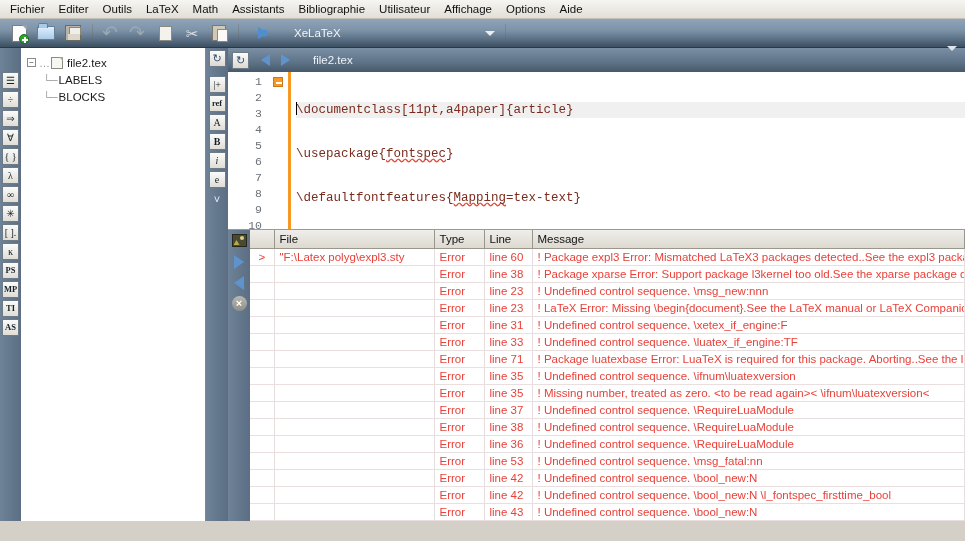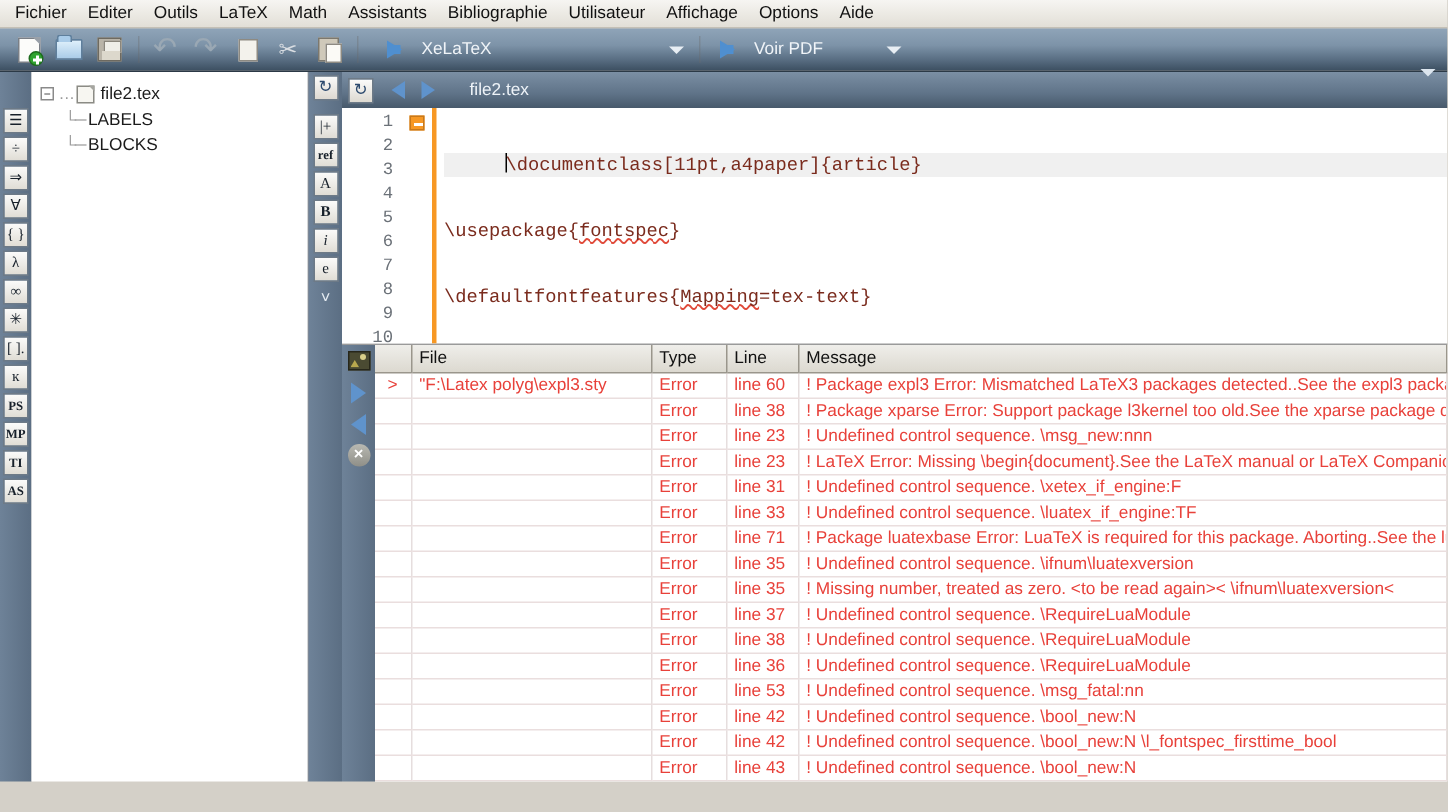--- a/index.html
+++ b/index.html
@@ -266,21 +266,21 @@
     content:"";position:absolute;left:2px;top:4px;width:6px;height:2px;background:#fff;
   }
   .orange-bar { width:3px; flex:none; background:#f79824; }
   .code-area {
     flex:1; padding-top:2px; padding-left:5px;
     font-family:"Liberation Mono", monospace; font-size:12.5px;
     color:#7a2b1d; white-space:pre; overflow:hidden;
     position:relative;
   }
   .code-line { height:16px; line-height:16px; }
-  .code-line.first { background:#f0f0f0;padding-left:41px; }
+  .code-line.first { background:#f0f0f0; }
   .sp { text-decoration: underline; text-decoration-color:#e04a3a;
         text-decoration-style: wavy; text-decoration-skip-ink:none; }
   .caret-bar {
     display:inline-block; width:1px; height:13px; background:#000;
     vertical-align:-2px; margin-right:-1px;
   }
 
   
   .logpanel { flex:1; display:flex; min-height:0; }
   .log-side {
@@ -369,37 +369,29 @@
     <div class="tb-btn">
       <div class="ic-copy"></div>
     </div>
     <div class="tb-btn">
       <span class="ic-cut">✂</span>
     </div>
     <div class="tb-btn">
       <div class="ic-paste"></div>
     </div>
     <div class="tb-sep"></div>
-    <div class="combo" style="margin-left:6px;">
+    <div class="combo" style="margin-left:6px;gap:13px;">
       <div class="tb-btn">
         <div class="ic-bigarrow"></div>
       </div>
       <span class="tb-label">XeLaTeX</span>
       <span style="display:inline-block;width:118px;"></span>
       <span class="tb-caret"></span>
     </div>
     <div class="tb-sep" style="margin-left:10px;"></div>
-    <div class="combo">
-      <div class="tb-btn">
-        <div class="ic-bigarrow"></div>
-      </div>
-      <span class="tb-label">Voir PDF</span>
-      <span style="display:inline-block;width:42px;"></span>
-      <span class="tb-caret"></span>
-    </div>
   </div>
 
   <div class="body-area">
 
     <div class="vtool">
       <div class="vbtn">☰</div>
       <div class="vbtn">÷</div>
       <div class="vbtn">⇒</div>
       <div class="vbtn">∀</div>
       <div class="vbtn">{ }</div>

